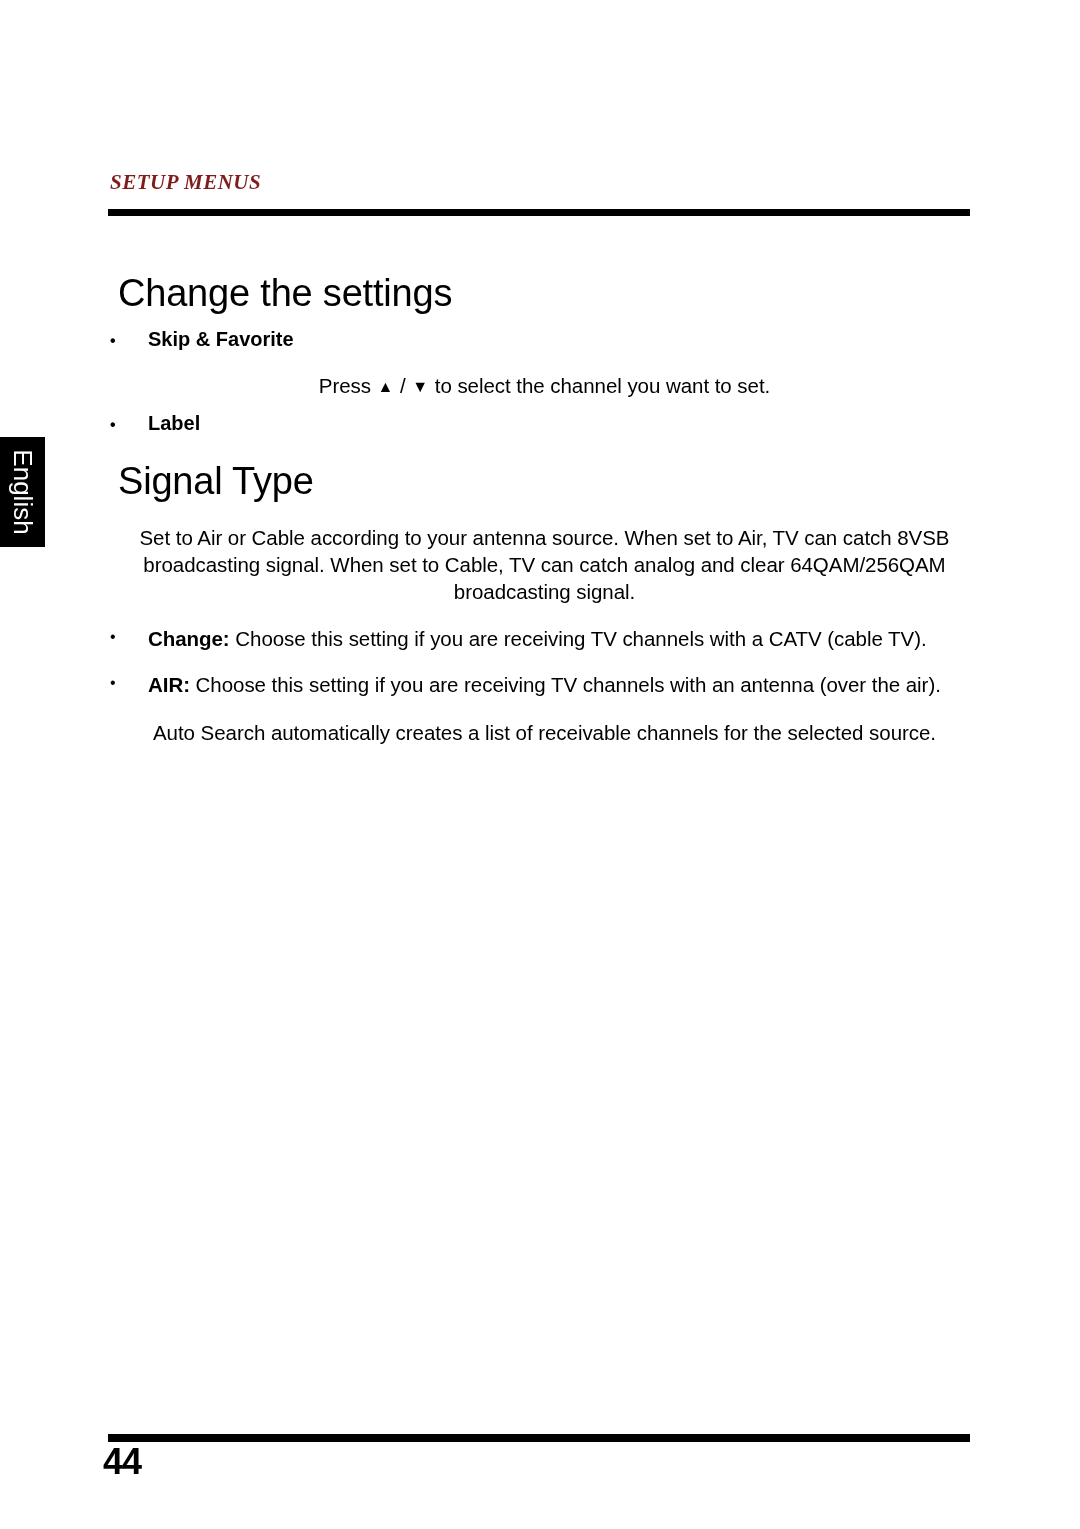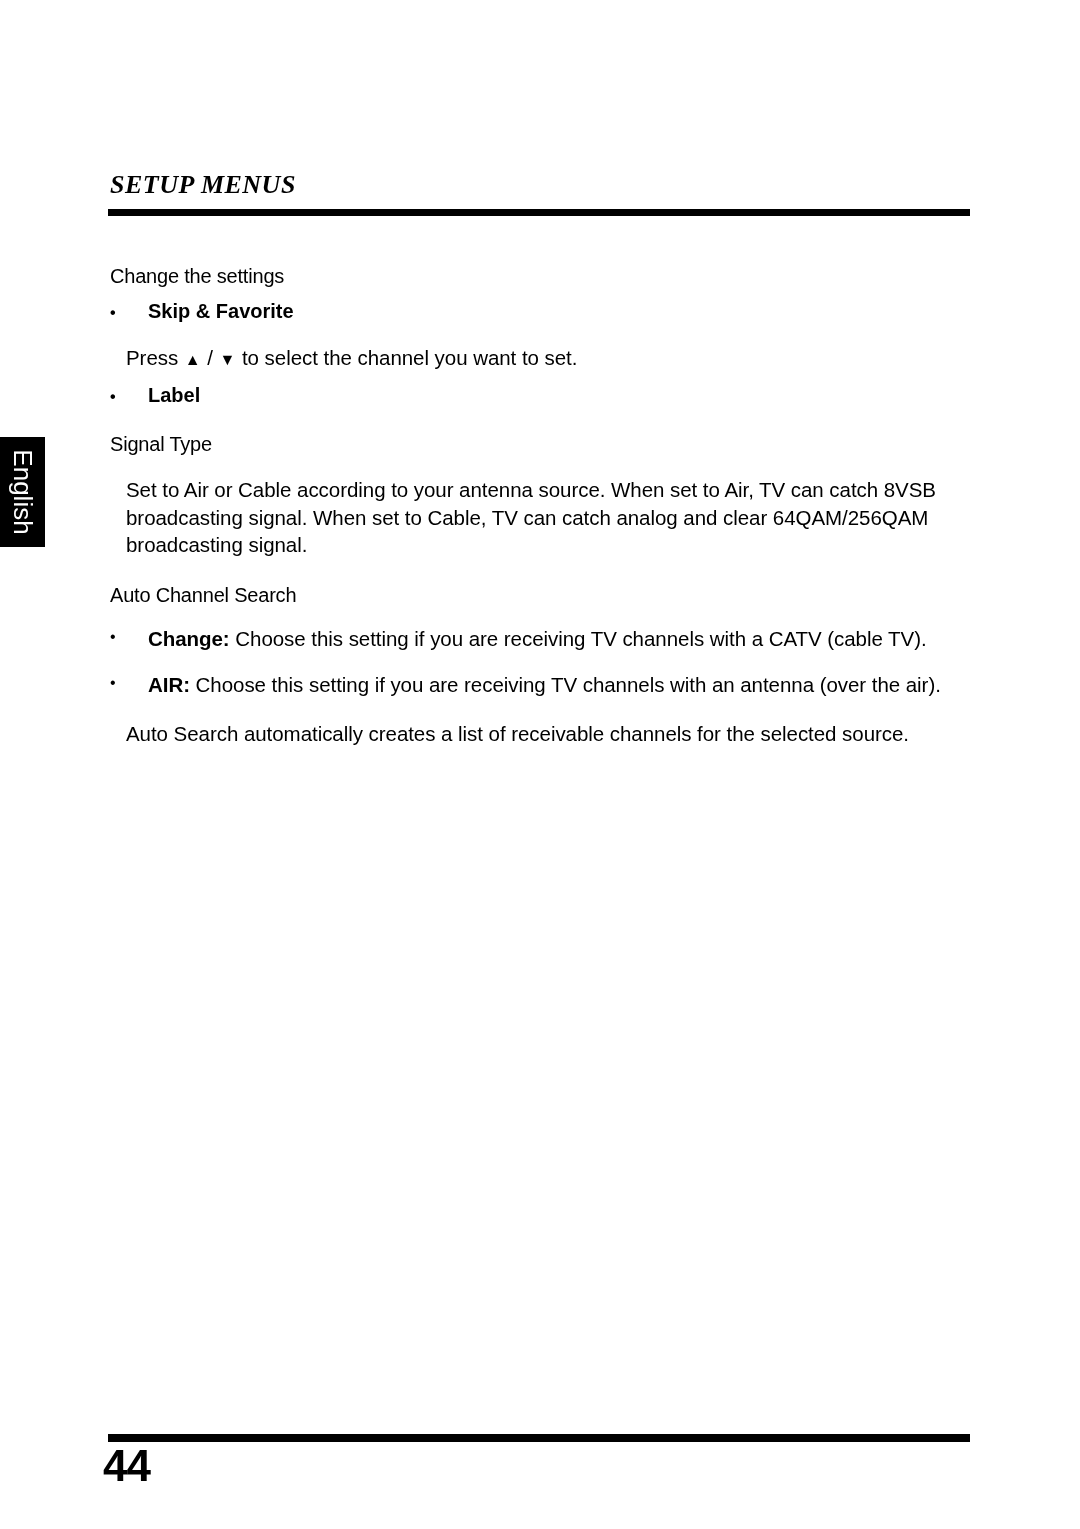--- a/index.html
+++ b/index.html
@@ -23,23 +23,23 @@
   }
 
   
   .running-head {
     position: absolute;
     left: 110px;
     top: 170px;
     font-family: "Liberation Serif", serif;
     font-style: italic;
     font-weight: bold;
-    font-size: 26px;
+    font-size: 21px;
     letter-spacing: 0.5px;
-    color: #000000;
+    color: #7f1d1d;
     white-space: nowrap;
   }
   .head-rule {
     position: absolute;
     left: 108px;
     top: 209px;
     width: 862px;
     height: 7px;
     background: #000;
   }
@@ -69,22 +69,22 @@
 
   
   .content {
     position: absolute;
     left: 110px;
     top: 265px;
     width: 868px;
   }
 
   h1.section-title {
-    margin: 0;
-    font-size: 20px;
+    margin: 8px;
+    font-size: 38px;
     font-weight: 400;
     line-height: 1.1;
     letter-spacing: -0.2px;
   }
   h1.section-title.tight {
     margin-top: 26px;
   }
 
   .subhead {
     margin: 13px 0 0 0;
@@ -94,24 +94,25 @@
     font-weight: bold;
   }
   .subhead .bul {
     width: 38px;
     flex: 0 0 38px;
     font-size: 16px;
     line-height: 1;
   }
 
   p.body {
-    margin: 21px 0 0 16px;
+    margin: 21px 0 0 1px;
     font-size: 20.5px;
     line-height: 1.33;
     letter-spacing: -0.05px;
+    text-align: center;
   }
 
   .bullet-row {
     display: flex;
     margin: 19px 0 0 0;
     font-size: 20.5px;
     line-height: 1.33;
     letter-spacing: -0.05px;
   }
   .bullet-row .bul {
@@ -140,21 +141,21 @@
     left: 108px;
     top: 1434px;
     width: 862px;
     height: 8px;
     background: #000;
   }
   .folio {
     position: absolute;
     left: 103px;
     top: 1444px;
-    font-size: 44px;
+    font-size: 36px;
     font-weight: bold;
     letter-spacing: -1px;
     line-height: 1;
   }
 </style>
 </head>
 <body>
 
 <div class="page">
 
@@ -184,21 +185,20 @@
       <span class="bul">•</span>
       <span>Label</span>
     </div>
 
 
 
     <h1 class="section-title tight">Signal Type</h1>
 
     <p class="body">Set to Air or Cable according to your antenna source. When set to Air, TV can catch 8VSB broadcasting signal. When set to Cable, TV can catch analog and clear 64QAM/256QAM broadcasting signal.</p>
 
-    <h1 class="section-title tight">Auto Channel Search</h1>
 
 
     <div class="bullet-row">
       <span class="bul">•</span>
       <span class="btxt"><b>Change:</b><span> Choose this setting if you are receiving TV channels with a CATV (cable TV).</span></span>
     </div>
 
     <div class="bullet-row">
       <span class="bul">•</span>
       <span class="btxt"><b>AIR:</b><span> Choose this setting if you are receiving TV channels with an antenna (over the air).</span></span>

